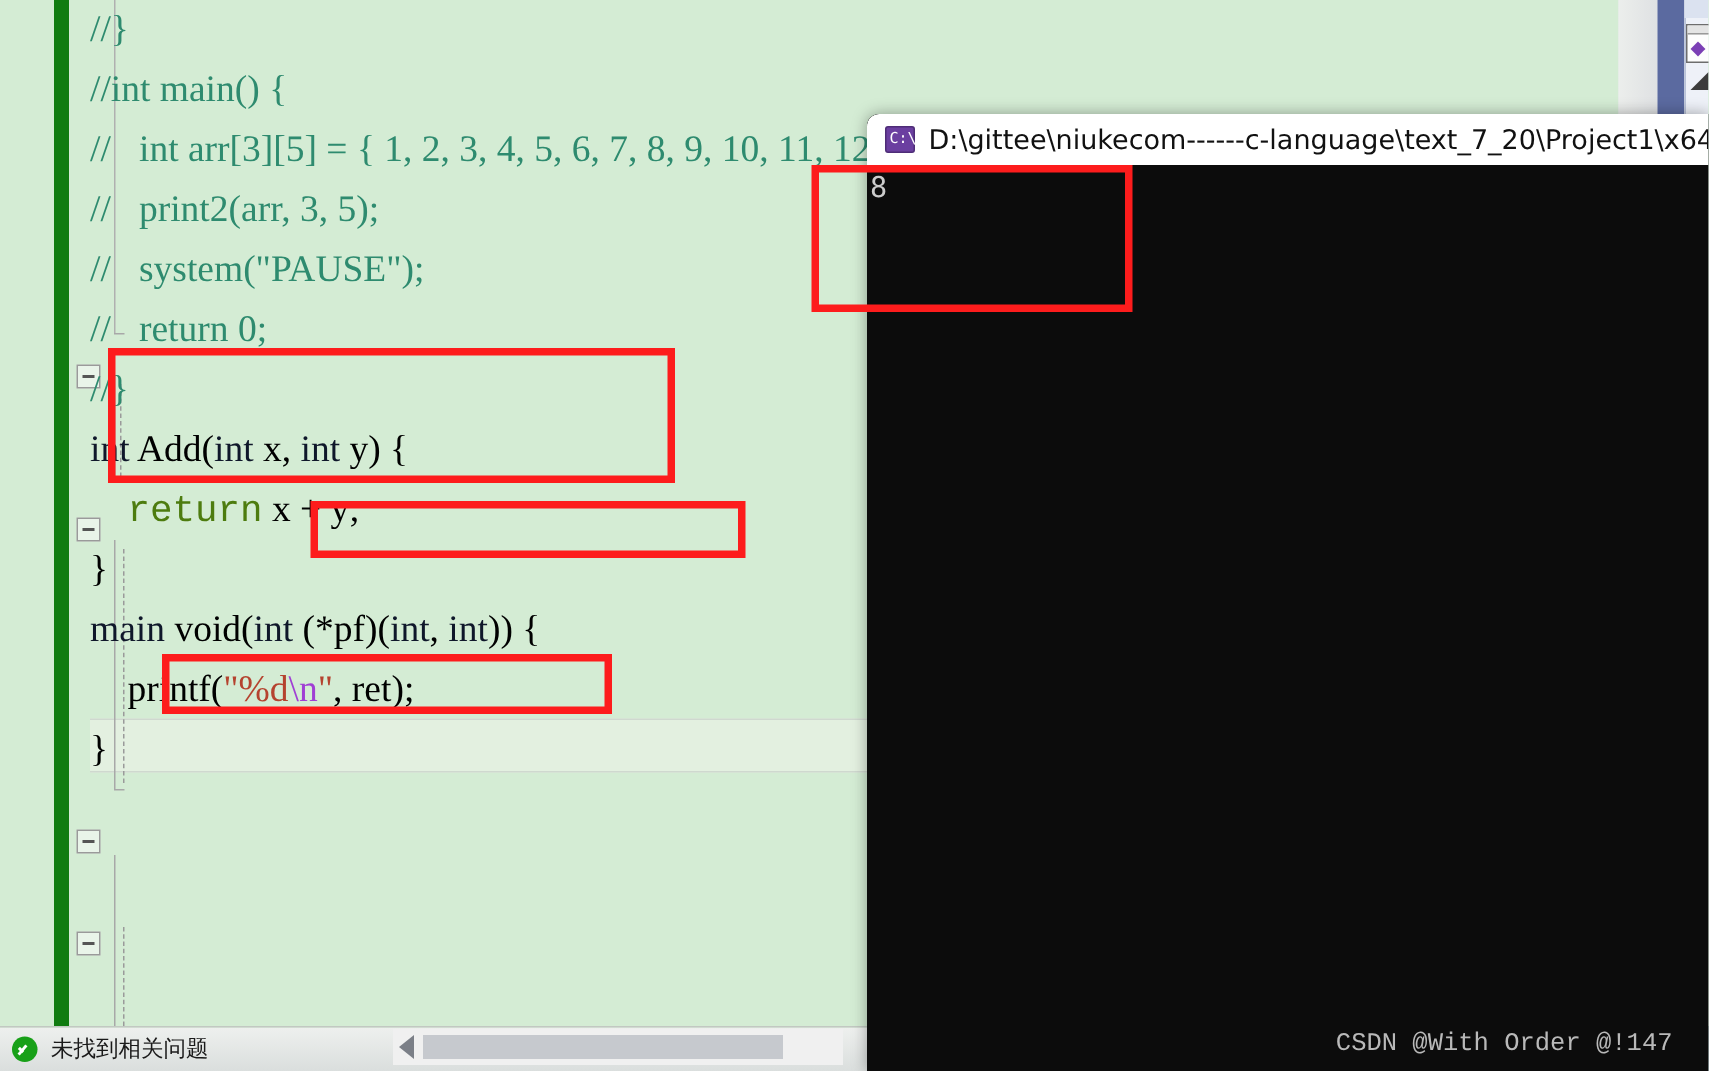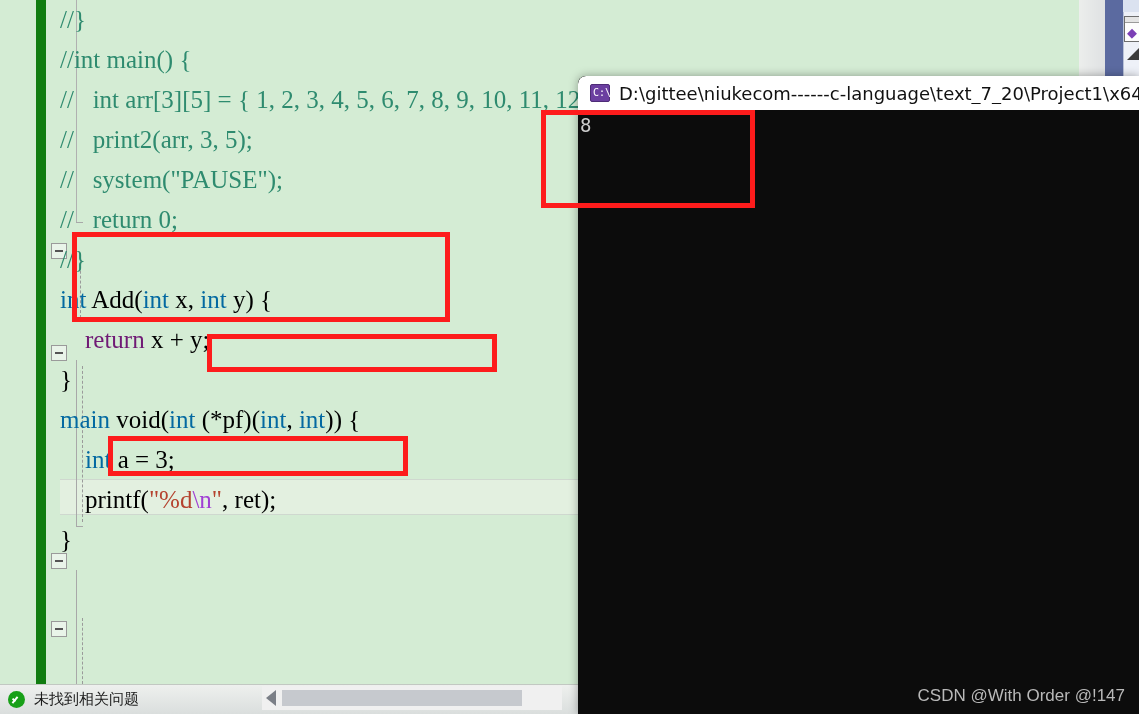--- a/index.html
+++ b/index.html
@@ -12,25 +12,25 @@
 
   
   .ide{position:absolute;left:0;top:0;width:1079px;height:684px;background:#d4ecd4;overflow:hidden;}
   .ide-left-pad{position:absolute;left:0;top:0;width:36px;height:684px;background:#d4ecd4;}
   .change-bar{position:absolute;left:36px;top:0;width:10px;height:684px;background:#107c10;}
   .gutter{position:absolute;left:46px;top:0;width:32px;height:684px;background:#d4ecd4;}
 
   .code{position:absolute;left:60px;top:0;width:1019px;height:684px;}
   .line{height:40px;line-height:40px;white-space:pre;font-size:25px;
         font-family:"Liberation Serif", serif;color:#000;position:relative;}
-  .kw{color:#0369a1;}
+  .kw{color:#0f172a;}
   .cm{color:#2e8b6f;}
   .str{color:#b5432f;}
   .esc{color:#a03fd4;}
-  .pp{color:#701a75;}
+  .pp{color:#4d7c0f;font-family:Liberation Mono, monospace;}
 
   
   .guide{position:absolute;width:1px;background:#b0b0b0;}
   .guide.dash{background:none;border-left:1px dashed #9a9a9a;}
 
   
   .fold{position:absolute;width:16px;height:16px;border:1px solid #9a9a9a;background:#e9f4e9;
         box-sizing:border-box;}
   .fold:after{content:"";position:absolute;left:3px;top:6px;width:8px;height:2px;background:#555;}
   .foldline{position:absolute;width:1px;background:#a8a8a8;}
@@ -89,22 +89,22 @@
             box-sizing:border-box;position:relative;flex:0 0 auto;border-radius:2px;}
   .con-icon:after{content:"C:\\";position:absolute;left:2px;top:1px;font-size:10px;color:#fff;
                   font-family:"DejaVu Sans Mono", monospace;line-height:14px;}
   .con-title-text{margin-left:9px;font-family:"DejaVu Sans", sans-serif;font-size:18px;color:#111;
                   white-space:nowrap;overflow:hidden;}
   .console-body{position:absolute;left:0;top:34px;width:561px;height:604px;background:#0c0c0c;
                 padding:2px 0 0 2px;box-sizing:border-box;}
   .con-line{font-family:"DejaVu Sans Mono", monospace;font-size:19px;line-height:26px;color:#cccccc;
             white-space:pre;}
 
-  .watermark{position:absolute;left:0;bottom:8px;width:561px;text-align:right;padding-right:14px;
-             box-sizing:border-box;font-family:Liberation Sans, sans-serif;font-size:17px;
+  .watermark{position:absolute;left:0;bottom:8px;width:561px;text-align:right;padding-right:24px;
+             box-sizing:border-box;font-family:Liberation Mono, monospace;font-size:17px;
              color:#b9b9b9;}
 </style>
 </head>
 <body>
 
 <div id="root">
 
   <div class="ide">
     <div class="ide-left-pad"></div>
     <div class="change-bar"></div>
@@ -136,21 +136,20 @@
         <div class="line"><span class="cm">//int main() {</span></div>
         <div class="line"><span class="cm">//   int arr[3][5] = { 1, 2, 3, 4, 5, 6, 7, 8, 9, 10, 11, 12, 13, 14, 15</span></div>
         <div class="line"><span class="cm">//   print2(arr, 3, 5);</span></div>
         <div class="line"><span class="cm">//   system("PAUSE");</span></div>
         <div class="line"><span class="cm">//   return 0;</span></div>
         <div class="line"><span class="cm">//}</span></div>
         <div class="line"><span class="kw">int</span><span> Add(</span><span class="kw">int</span><span> x, </span><span class="kw">int</span><span> y) {</span></div>
         <div class="line"><span>    </span><span class="pp">return</span><span> x + y;</span></div>
         <div class="line"><span>}</span></div>
         <div class="line"><span class="kw">main</span><span> void(</span><span class="kw">int</span><span> (*pf)(</span><span class="kw">int</span><span>, </span><span class="kw">int</span><span>)) {</span></div>
-        <div class="line"><span>    </span><span class="kw">int</span><span> a = 3;</span></div>
         <div class="line"><span>    printf(</span><span class="str">"%d</span><span class="esc">\n</span><span class="str">"</span><span>, ret);</span></div>
         <div class="line"><span>}</span></div>
         <div class="line"></div>
       </div>
   </div>
 
   <div class="redbox" style="left:72px;top:232px;width:378px;height:90px;"></div>
   <div class="redbox" style="left:207px;top:334px;width:290px;height:38px;"></div>
   <div class="redbox" style="left:108px;top:436px;width:300px;height:40px;"></div>
 

